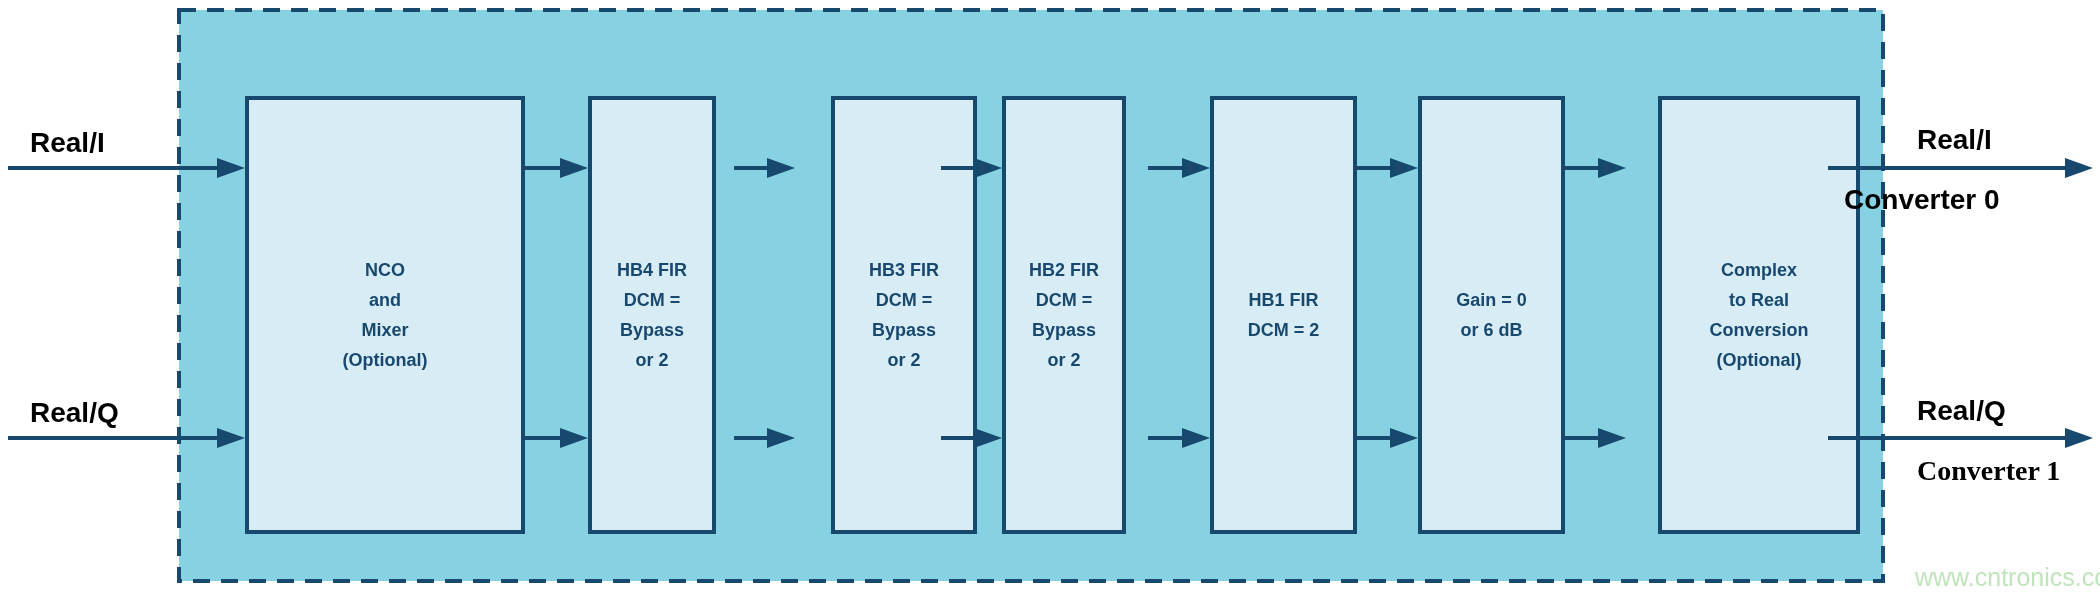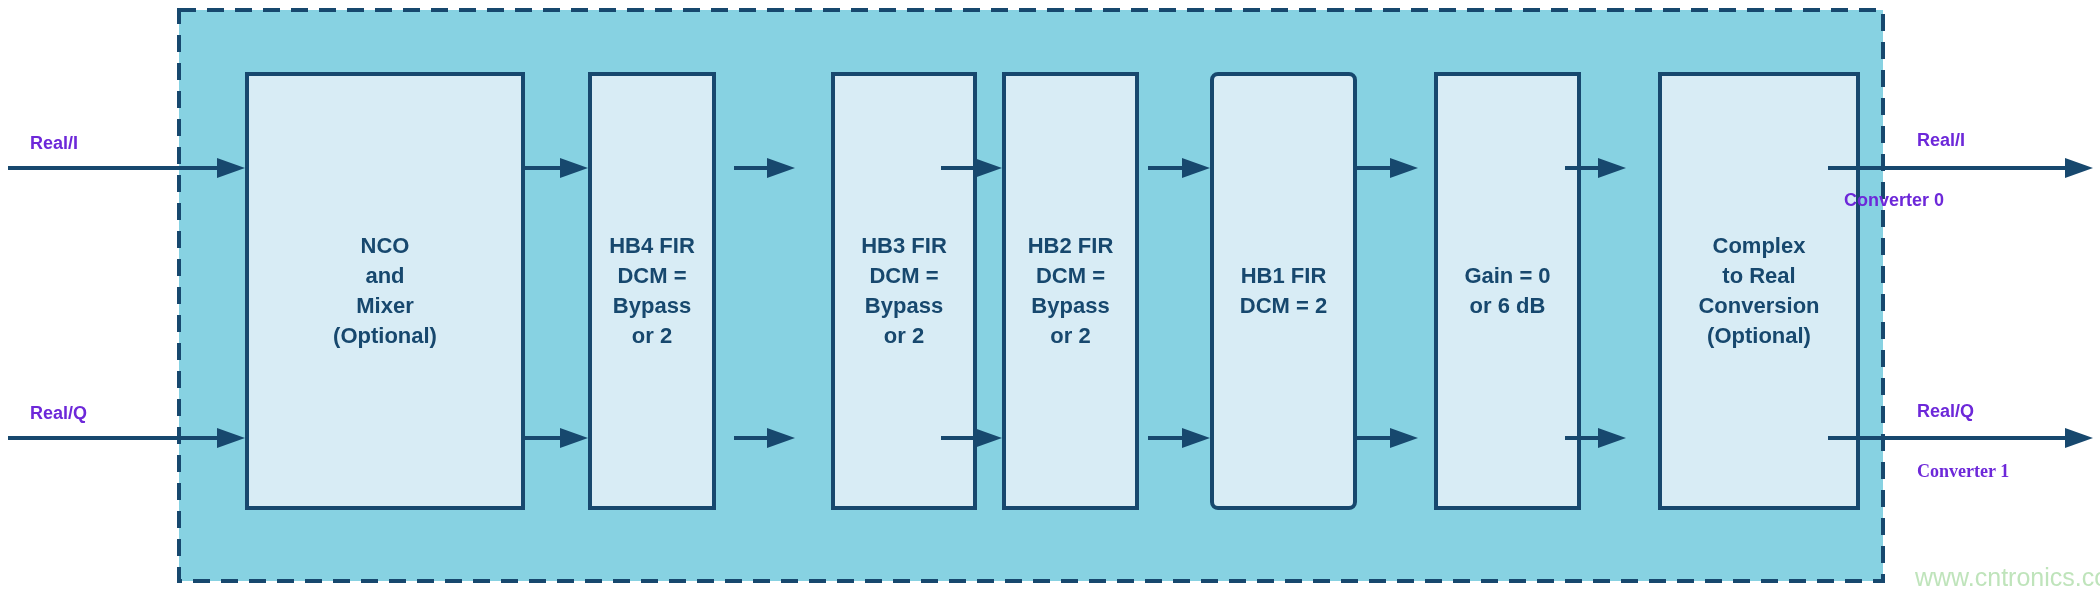--- a/index.html
+++ b/index.html
@@ -10,41 +10,41 @@
     background: #ffffff;
     font-family: "Liberation Sans", sans-serif;
     overflow: hidden;
   }
   .dashed-bg {
     position: absolute;
     left: 0; top: 0;
   }
   .block {
     position: absolute;
-    top: 72px;
+    top: 96px;
     height: 438px;
     box-sizing: border-box;
     background: #d8ecf5;
     border: 4px solid #17486e;
     display: flex;
     align-items: center;
     justify-content: center;
     text-align: center;
     color: #17486e;
     font-weight: bold;
-    font-size: 22px;
+    font-size: 18px;
     line-height: 30px;
     white-space: pre-line;
   }
   .b1 { left: 245px;  width: 280px; }
   .b2 { left: 588px;  width: 128px; }
   .b3 { left: 795px;  width: 146px; margin-left: 36px; }
-  .b4 { left: 1002px; width: 137px; }
-  .b5 { left: 1210px; width: 147px; border-radius: 8px; }
-  .b6 { left: 1418px; width: 147px; margin-left: 16px; }
+  .b4 { left: 1002px; width: 124px; }
+  .b5 { left: 1210px; width: 147px; }
+  .b6 { left: 1418px; width: 147px; }
   .b7 { left: 1626px; width: 202px; margin-left: 32px; }
 
   .arrow {
     position: absolute;
     height: 4px;
     background: #17486e;
   }
   .arrow::after {
     content: "";
     position: absolute;
@@ -62,23 +62,23 @@
   .a1    { left: 525px;  width: 35px; }
   .a2    { left: 734px;  width: 33px; }
   .a3    { left: 941px;  width: 33px; }
   .a4    { left: 1148px; width: 34px; }
   .a5    { left: 1357px; width: 33px; }
   .a6    { left: 1565px; width: 33px; }
   .a-out { left: 1828px; width: 237px; }
 
   .io-label {
     position: absolute;
-    color: #6d28d9;
+    color: #000000;
     font-weight: bold;
-    font-size: 18px;
+    font-size: 28px;
     line-height: 26px;
     white-space: nowrap;
   }
   .in-i  { left: 30px;   top: 130px; }
   .in-q  { left: 30px;   top: 400px; }
   .out-i  { left: 1917px; top: 127px; }
   .out-c0 { left: 1844px; top: 187px; }
   .out-q  { left: 1917px; top: 398px; }
   .out-c1 { left: 1917px; top: 458px; font-family: Liberation Serif, serif; }
 

